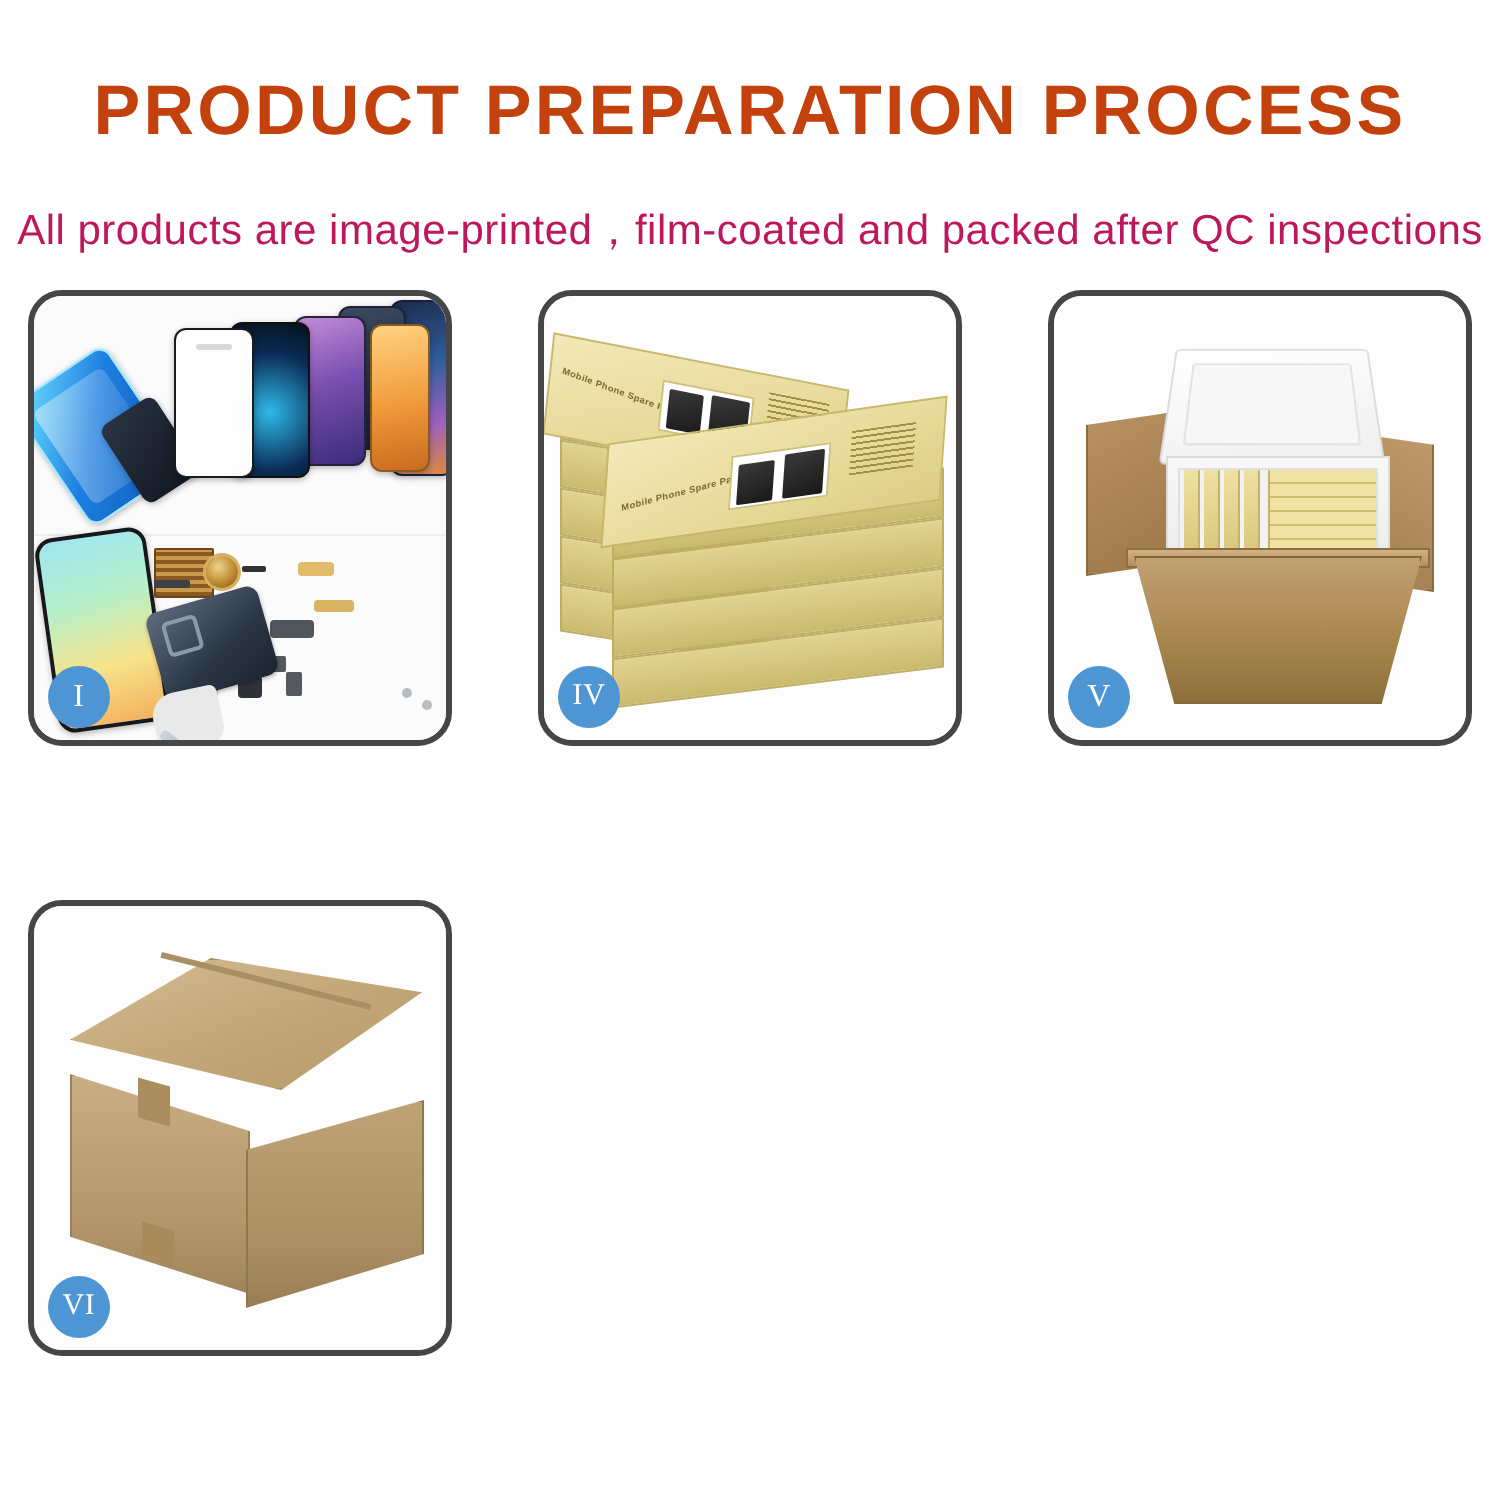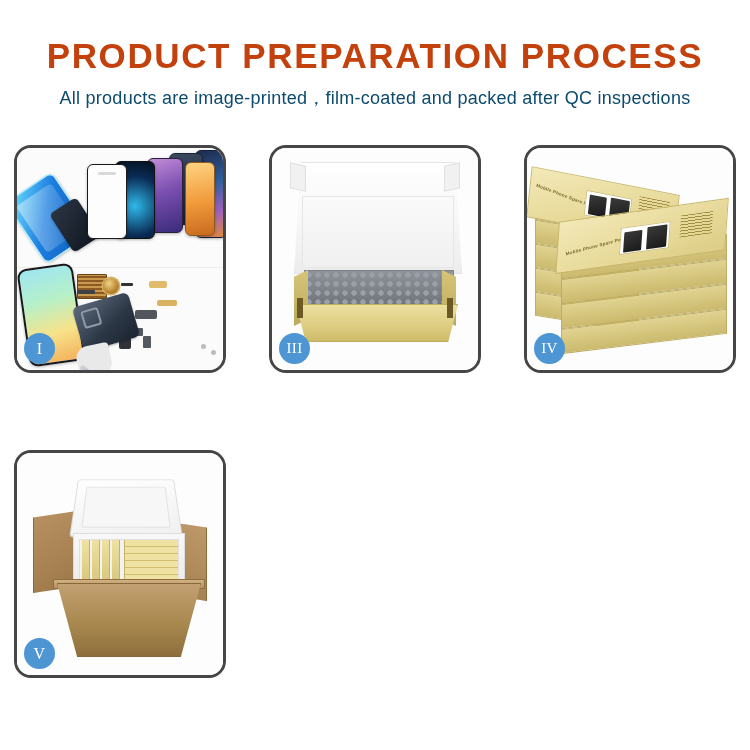--- a/index.html
+++ b/index.html
@@ -15,23 +15,23 @@
   #header { width: 750px; padding-top: 38px; text-align: center; }
   #page-title {
     font-size: 35px;
     font-weight: bold;
     letter-spacing: 1.6px;
     color: #c2410c;
     line-height: 1.05;
     white-space: nowrap;
   }
   #page-subtitle {
-    margin-top: 11px;
-    font-size: 18px;
-    color: #0c4a6e;
+    margin-top: 26px;
+    font-size: 21px;
+    color: #be185d;
     letter-spacing: 0.25px;
     white-space: nowrap;
   }
 
   
   #process-grid {
     position: absolute;
     left: 14px;
     top: 145px;
     width: 722px;
@@ -429,36 +429,20 @@
         <div class="pt-hand"></div>
         <div class="pt-tweez"></div>
         <div class="pt pt-screw1"></div>
         <div class="pt pt-screw2"></div>
       </div>
     </div>
     <div class="step-badge">I</div>
   </div>
 
 
-  <div class="step-card">
-    <div class="card-scene">
-      <div class="c3-bg"></div>
-      <div class="ob-lid"></div>
-      <div class="ob-lid-tab-l"></div>
-      <div class="ob-lid-tab-r"></div>
-      <div class="ob-inner"></div>
-      <div class="ob-foam"></div>
-      <div class="ob-side-l"></div>
-      <div class="ob-side-r"></div>
-      <div class="ob-front"></div>
-      <div class="ob-corner-l"></div>
-      <div class="ob-corner-r"></div>
-    </div>
-    <div class="step-badge narrow">III</div>
-  </div>
 
   <div class="step-card">
     <div class="card-scene">
       <div class="c4-bg"></div>
       <div class="stack">
 
         <div class="sbox-side" style="left:8px;  top:56px;  width:104px; height:24px; transform:skewY(9deg);"></div>
         <div class="sbox-side" style="left:8px;  top:80px;  width:104px; height:24px; transform:skewY(9deg);"></div>
         <div class="sbox-side" style="left:8px;  top:104px; width:104px; height:24px; transform:skewY(9deg);"></div>
         <div class="sbox-side" style="left:8px;  top:128px; width:104px; height:24px; transform:skewY(9deg);"></div>
@@ -505,14 +489,26 @@
         <div class="ybar" style="left:22px;"></div>
         <div class="ybar" style="left:32px;"></div>
         <div class="yblock"></div>
       </div>
       <div class="ct-rim"></div>
       <div class="ct-body"></div>
     </div>
     <div class="step-badge">V</div>
   </div>
 
+  <div class="step-card">
+    <div class="card-scene">
+      <div class="c6-bg"></div>
+      <div class="bx-top"></div>
+      <div class="bx-top-seam"></div>
+      <div class="bx-left"></div>
+      <div class="bx-right"></div>
+      <div class="bx-tape1"></div>
+      <div class="bx-tape2"></div>
+    </div>
+    <div class="step-badge narrow">VI</div>
+  </div>
 
 </div>
 
 </body></html>

